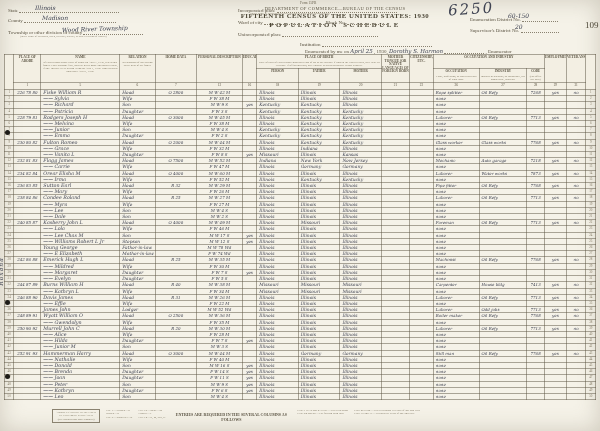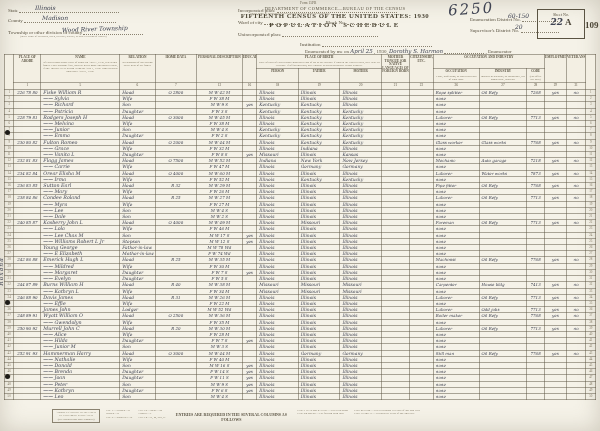--- a/index.html
+++ b/index.html
@@ -14,21 +14,21 @@
   .subtitle{position:absolute;left:190px;top:21px;width:290px;text-align:center;font-size:6.8px;font-weight:bold;letter-spacing:2.5px;color:#4c4636;}
   .fld{position:absolute;font-size:5px;color:#5a5342;white-space:nowrap;}
   .dots{display:inline-block;border-bottom:1px dotted #8a8270;height:6px;vertical-align:bottom;}
   .hw{font-family:"DejaVu Serif",serif;font-style:italic;color:#3f4352;}
   .hwv{position:absolute;font-family:"DejaVu Serif",serif;font-style:italic;color:#3a3e4e;white-space:nowrap;}
   .tiny-note{position:absolute;font-size:2.8px;color:#8a8270;white-space:nowrap;}
   .bignum{position:absolute;left:448px;top:0px;font-size:15px;transform:rotate(-4deg);letter-spacing:2px;}
   .sheetbox{position:absolute;left:537px;top:9px;width:46px;height:28px;border:1px solid #5a5342;text-align:center;}
   .sheetbox .lbl{font-size:4px;margin-top:2px;color:#5a5342;}
   .sheetbox .val{font-size:9px;font-weight:bold;}
-  .pagenum{position:absolute;left:585px;top:20px;font-size:9px;font-weight:bold;color:#4c4636;}
+  .pagenum{position:absolute;left:585px;top:20px;font-size:9px;font-weight:normal;color:#4c4636;}
   
   table.census{position:absolute;left:4px;top:54px;width:592px;border-collapse:collapse;table-layout:fixed;}
   table.census th,table.census td{border:1px solid rgba(92,84,66,.50);padding:0;overflow:hidden;white-space:nowrap;}
   thead th{font-size:3.4px;line-height:4px;font-weight:bold;color:#5a5342;text-align:center;vertical-align:top;background:#f3efe3;}
   thead .desc{font-weight:normal;font-size:2.8px;line-height:3.2px;white-space:normal;color:#7d7560;padding:1px;}
   thead .grp{padding-top:1px;display:block;white-space:normal;line-height:3.6px;}
   thead tr.nums th{font-size:3.4px;height:6px;line-height:5px;font-weight:normal;}
   thead tr.subs th{height:11px;font-size:3.2px;}
   tbody td{height:5.2px;line-height:5.2px;font-size:4.2px;text-align:left;}
   tbody td.c-ln,tbody td.c-rn{font-size:3.2px;text-align:center;color:#847b64;font-style:normal;font-family:"Liberation Serif",serif;}
@@ -100,25 +100,20 @@
       <span>Enumeration District No.</span>
       <span class="dots" style="width:36px;"></span>
     </div>
     <div class="hwv" style="left:508px;top:12px;font-size:6px;">60-150</div>
     <div class="fld" style="left:470px;top:26px;">
       <span>Supervisor's District No.</span>
       <span class="dots" style="width:38px;"></span>
     </div>
     <div class="hwv" style="left:515px;top:23px;font-size:6px;">20</div>
 
-    <div class="sheetbox">
-      <div class="lbl">Sheet No.</div>
-      <div class="val"><span class="hw">22</span>
-        <span>A</span></div>
-    </div>
     <div class="pagenum">109</div>
 
     <div class="fld" style="left:305px;top:47px;">
       <span>Enumerated by me on</span>
       <span class="hw" style="font-size:5.5px;">April 25</span>
       <span>, 1930,</span>
       <span class="hw" style="font-size:5.5px;">Dorothy S. Harmon</span>
       <span class="dots" style="width:40px;"></span>
       <span>, Enumerator</span>
     </div>

